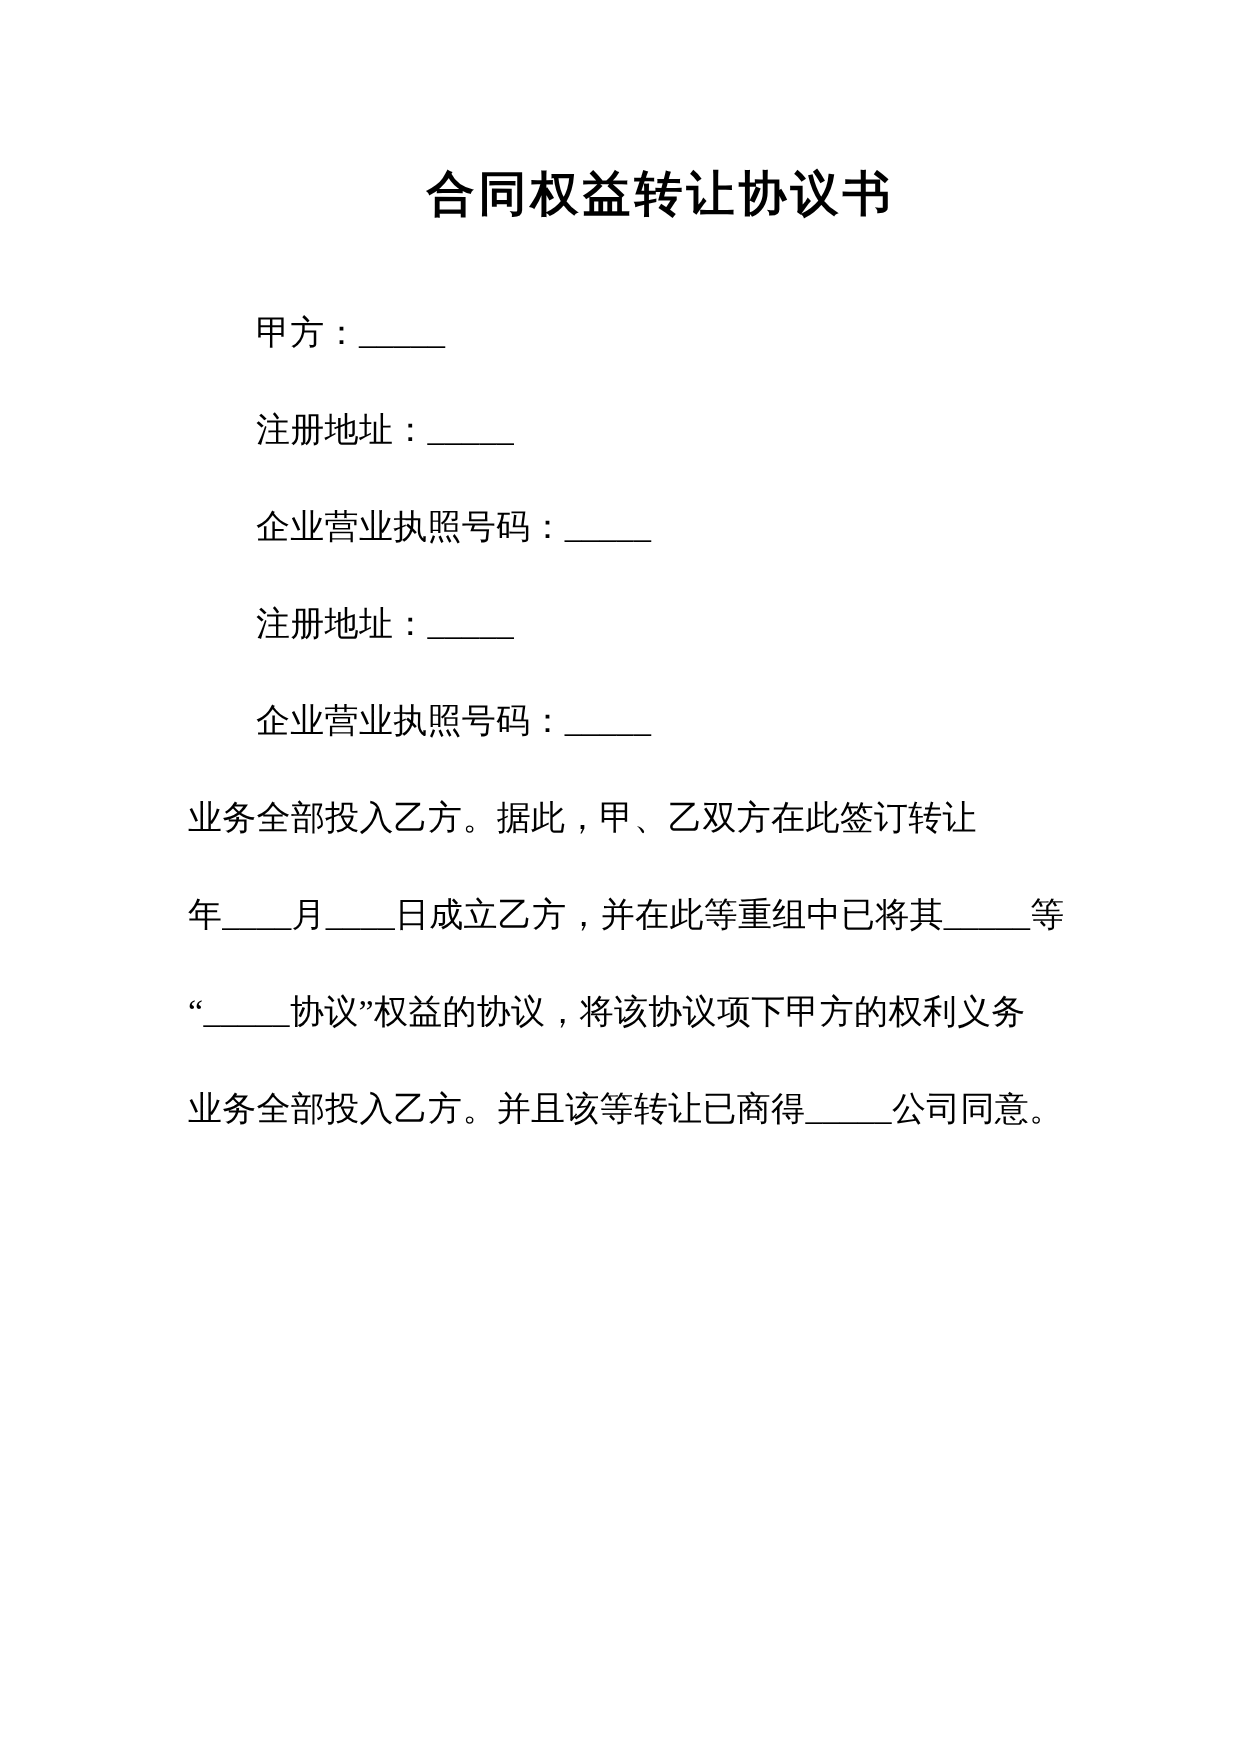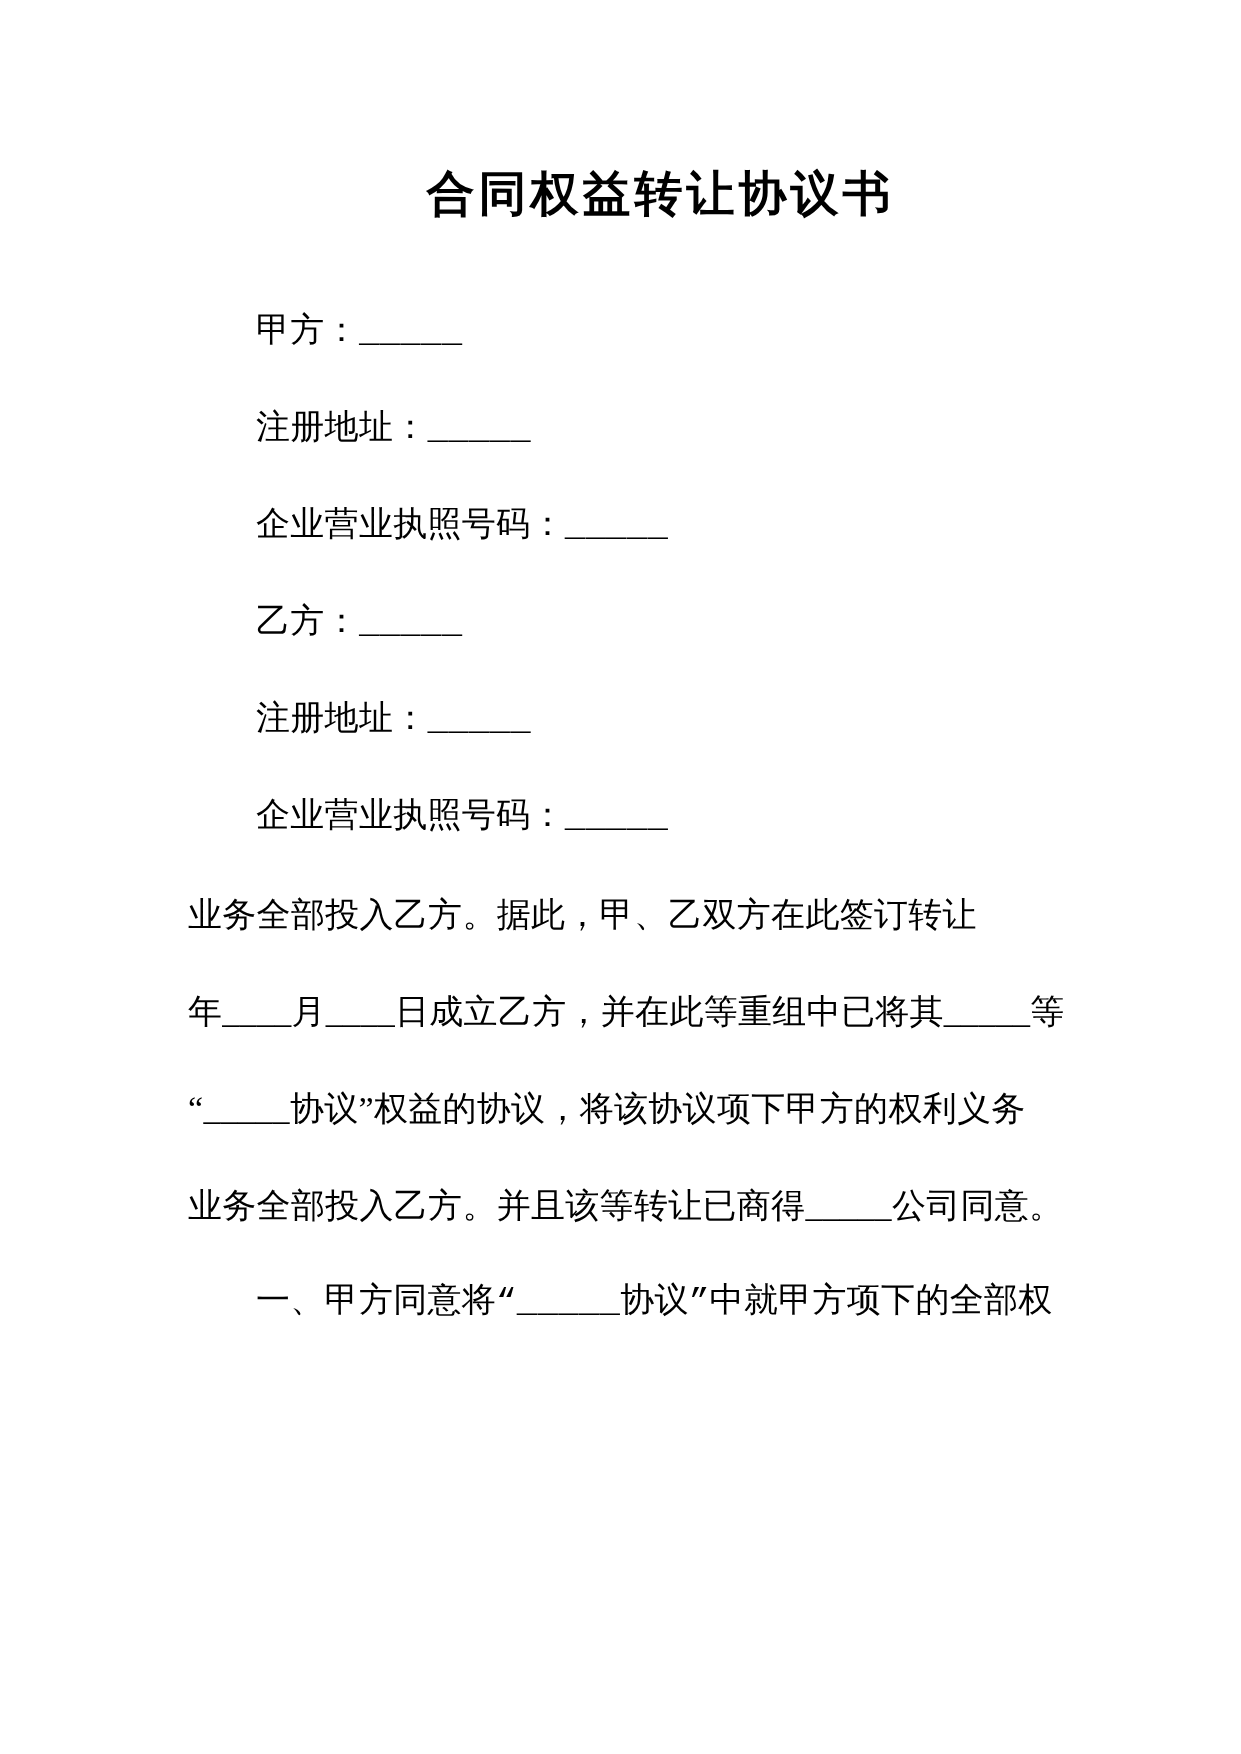--- a/index.html
+++ b/index.html
@@ -46,50 +46,47 @@
   }
   .line {
     height: 97px;
     line-height: 97px;
     font-size: 34px;
     letter-spacing: 0.3px;
     white-space: nowrap;
   }
   .indent {
     padding-left: 68px;
-    font-family: Liberation Mono, monospace;
   }
 </style>
 </head>
 <body>
 
 <div class="page">
 
   <h1 class="doc-title">合同权益转让协议书</h1>
 
   <div class="body-lines">
 
     <div class="line indent">甲方：_____</div>
 
     <div class="line indent">注册地址：_____</div>
 
     <div class="line indent">企业营业执照号码：_____</div>
 
-    <div class="line indent">乙方：_____</div>
 
     <div class="line indent">注册地址：_____</div>
 
     <div class="line indent">企业营业执照号码：_____</div>
 
 
 
     <div class="line">业务全部投入乙方。据此，甲、乙双方在此签订转让</div>
 
     <div class="line">年____月____日成立乙方，并在此等重组中已将其_____等</div>
 
     <div class="line">“_____协议”权益的协议，将该协议项下甲方的权利义务</div>
 
     <div class="line">业务全部投入乙方。并且该等转让已商得_____公司同意。</div>
 
-    <div class="line indent">一、甲方同意将“_____协议”中就甲方项下的全部权</div>
 
   </div>
 </div>
 
 </body></html>

